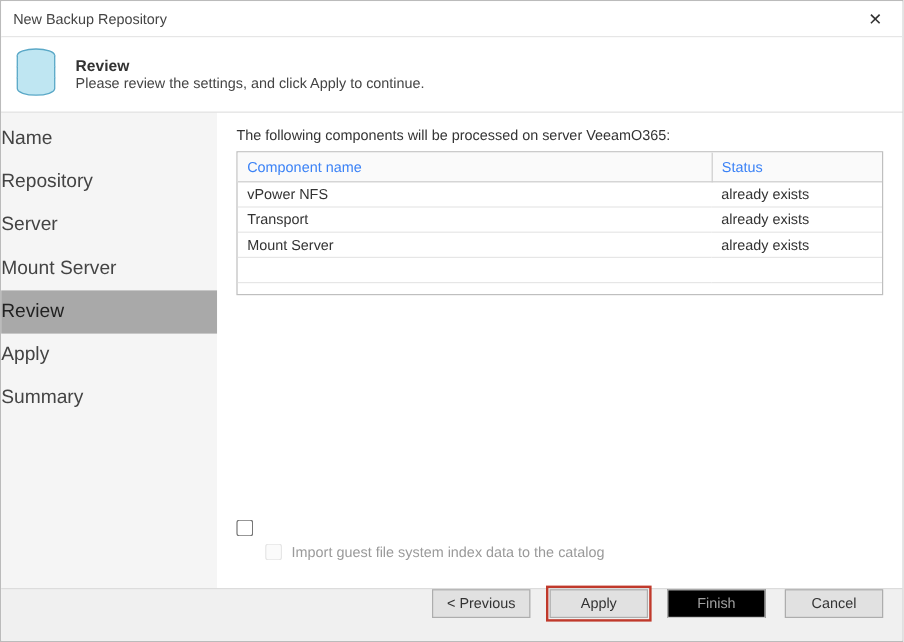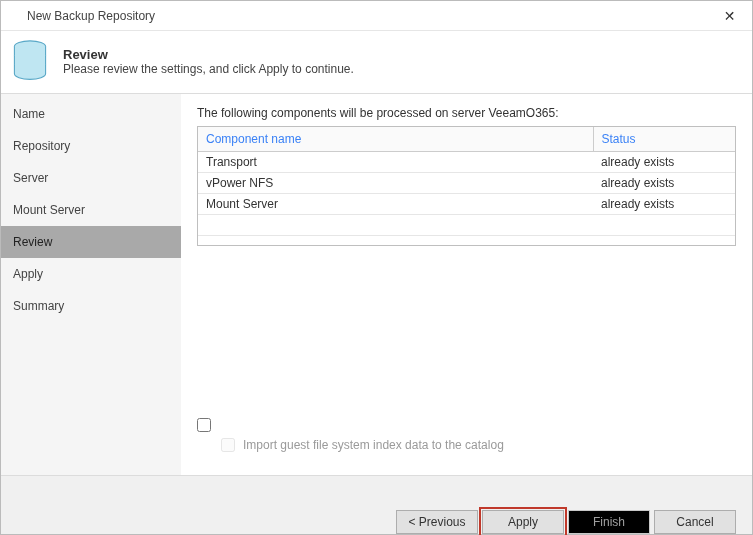--- a/index.html
+++ b/index.html
@@ -21,21 +21,21 @@
   
   .titlebar {
     height: 30px;
     background: #fff;
     border-bottom: 1px solid #e6e6e6;
     display: flex;
     align-items: center;
     position: relative;
   }
   .titlebar .title {
-    padding-left: 26px;
+    padding-left: 10px;
     font-size: 12px;
     color: #444;
   }
   .titlebar .close {
     position: absolute;
     right: 0; top: 0;
     width: 45px; height: 30px;
     display: flex; align-items: center; justify-content: center;
     color: #333;
     cursor: pointer;
@@ -76,22 +76,22 @@
 
   
   .sidebar {
     width: 180px;
     background: #f5f5f5;
     display: flex;
     flex-direction: column;
     padding-top: 4px;
   }
   .navitem {
-    padding: 9px 12px;
-    font-size: 12px;
+    padding: 9px 0;
+    font-size: 16px;
     color: #444;
     cursor: pointer;
   }
   .navitem.active {
     background: #a9a9a9;
     color: #222;
   }
 
   
   .main {
@@ -147,27 +147,27 @@
   .check-row.indent { margin-left: 24px; }
   .check-row input[type=checkbox] {
     width: 14px; height: 14px;
     margin: 0;
   }
   .check-row.disabled { color: #9a9a9a; }
   .check-row.disabled input[type=checkbox] { opacity: 0.55; }
 
   
   .footer {
-    height: 59px;
+    height: 44px;
     background: #f0f0f0;
     border-top: 1px solid #dcdcdc;
     display: flex;
-    align-items: flex-end;
+    align-items: flex-start;
     justify-content: flex-end;
-    gap: 4px;
+    gap: 16px;
     padding-right: 16px;
   }
   .btn {
     min-width: 82px;
     height: 24px;
     font-size: 12px;
     background: #e1e1e1;
     border: 1px solid #adadad;
     color: #333;
     cursor: pointer;
@@ -227,25 +227,25 @@
       <div class="table-wrap">
         <table class="grid">
           <thead>
             <tr>
               <th class="col-divider">Component name</th>
               <th>Status</th>
             </tr>
           </thead>
           <tbody>
             <tr>
+              <td>vPower NFS</td>
+              <td>already exists</td>
+            </tr>
+            <tr>
               <td>Transport</td>
-              <td>already exists</td>
-            </tr>
-            <tr>
-              <td>vPower NFS</td>
               <td>already exists</td>
             </tr>
             <tr>
               <td>Mount Server</td>
               <td>already exists</td>
             </tr>
             <tr class="empty">
                 <td>.</td>
                 <td></td>
               </tr>

